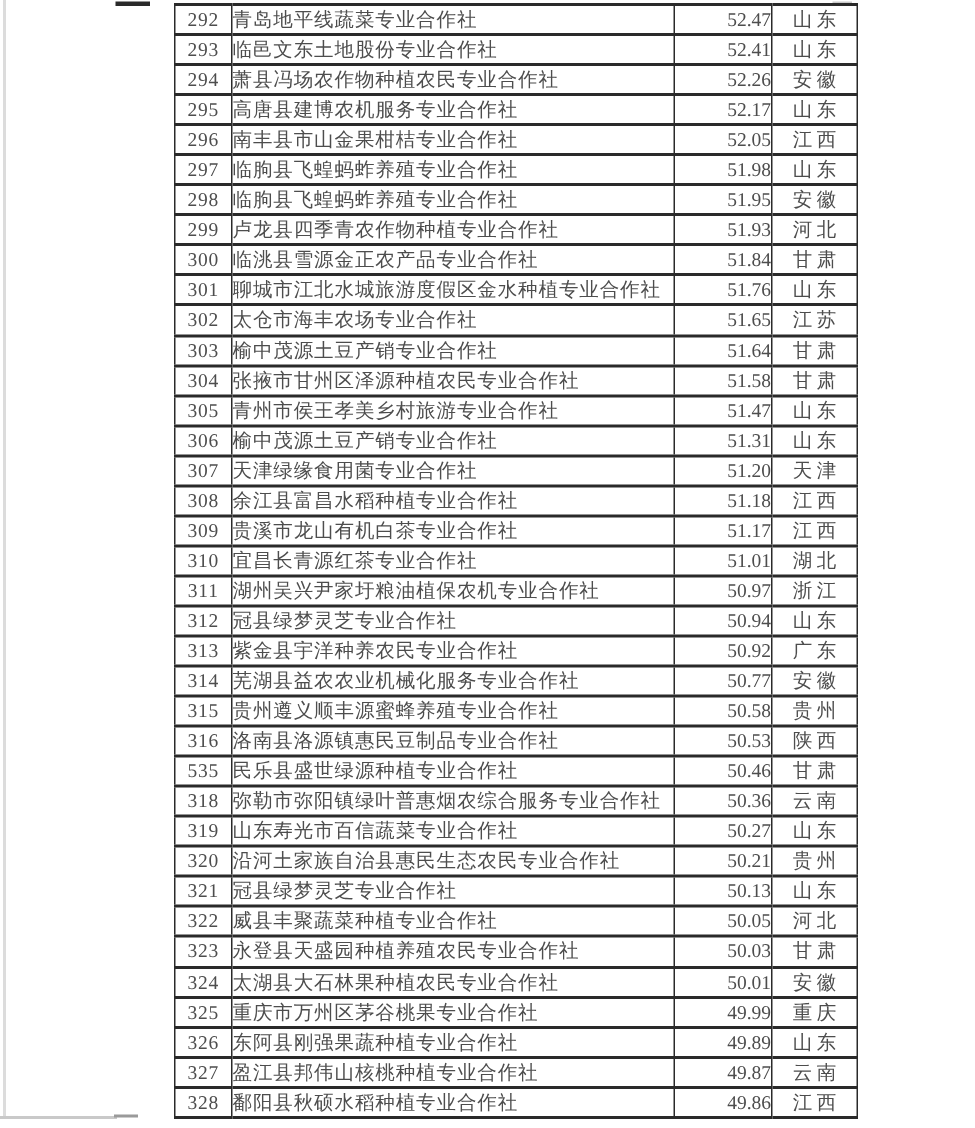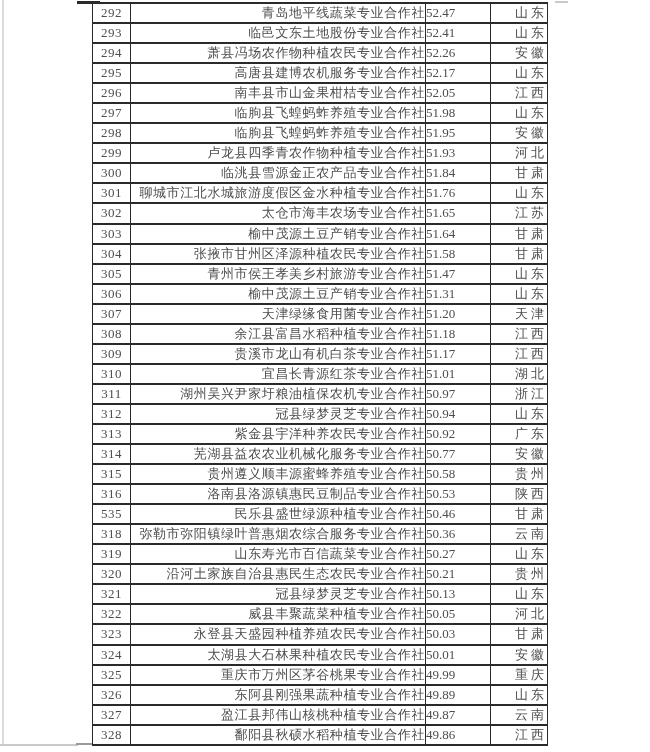--- a/index.html
+++ b/index.html
@@ -16,41 +16,41 @@
   }
   .page{position:absolute;inset:0;}
   
   .edge-left{position:absolute;left:2px;top:0;width:2px;height:746px;background:var(--pageline);opacity:.65;}
   .edge-bottom{position:absolute;left:0;top:744px;width:78px;height:2px;background:var(--pageline);}
   .edge-bottom-dark{position:absolute;left:76px;top:743px;width:16px;height:2px;background:#9a9a9a;}
   .stub-top-left{position:absolute;left:77px;top:1px;width:23px;height:3px;background:var(--border);}
   .stub-top-right{position:absolute;left:555px;top:1px;width:13px;height:2px;background:var(--pageline);}
 
   table.rank{
-    position:absolute;left:92px;top:2px;
+    position:absolute;left:116px;top:2px;
     width:455px;height:744px;
     border-collapse:collapse;table-layout:fixed;
     background:var(--bg);
   }
   table.rank tr{height:20px;}
   table.rank td{
     border:1.5px solid var(--border);
     border-top-width:2px;border-bottom-width:2px;
     font-size:13px;color:var(--text);
     padding:0;overflow:hidden;white-space:nowrap;
     vertical-align:middle;
   }
   col.c-rank{width:38px;}
   col.c-name{width:295px;}
   col.c-score{width:65px;}
   col.c-prov{width:57px;}
   td.col-rank{text-align:center;letter-spacing:.5px;}
-  td.col-name{text-align:right;padding-left:9px;letter-spacing:.6px;}
-  td.col-score{text-align:left;font-size:13.5px;}
-  td.col-province{text-align:right;letter-spacing:3px;text-indent:3px;}
+  td.col-name{text-align:left;padding-left:9px;letter-spacing:.6px;}
+  td.col-score{text-align:right;font-size:13.5px;}
+  td.col-province{text-align:center;letter-spacing:3px;text-indent:3px;}
 </style>
 </head>
 <body>
 
 <div class="page">
   <div class="edge-left"></div>
   <div class="edge-bottom"></div>
   <div class="edge-bottom-dark"></div>
   <div class="stub-top-left"></div>
   <div class="stub-top-right"></div>

